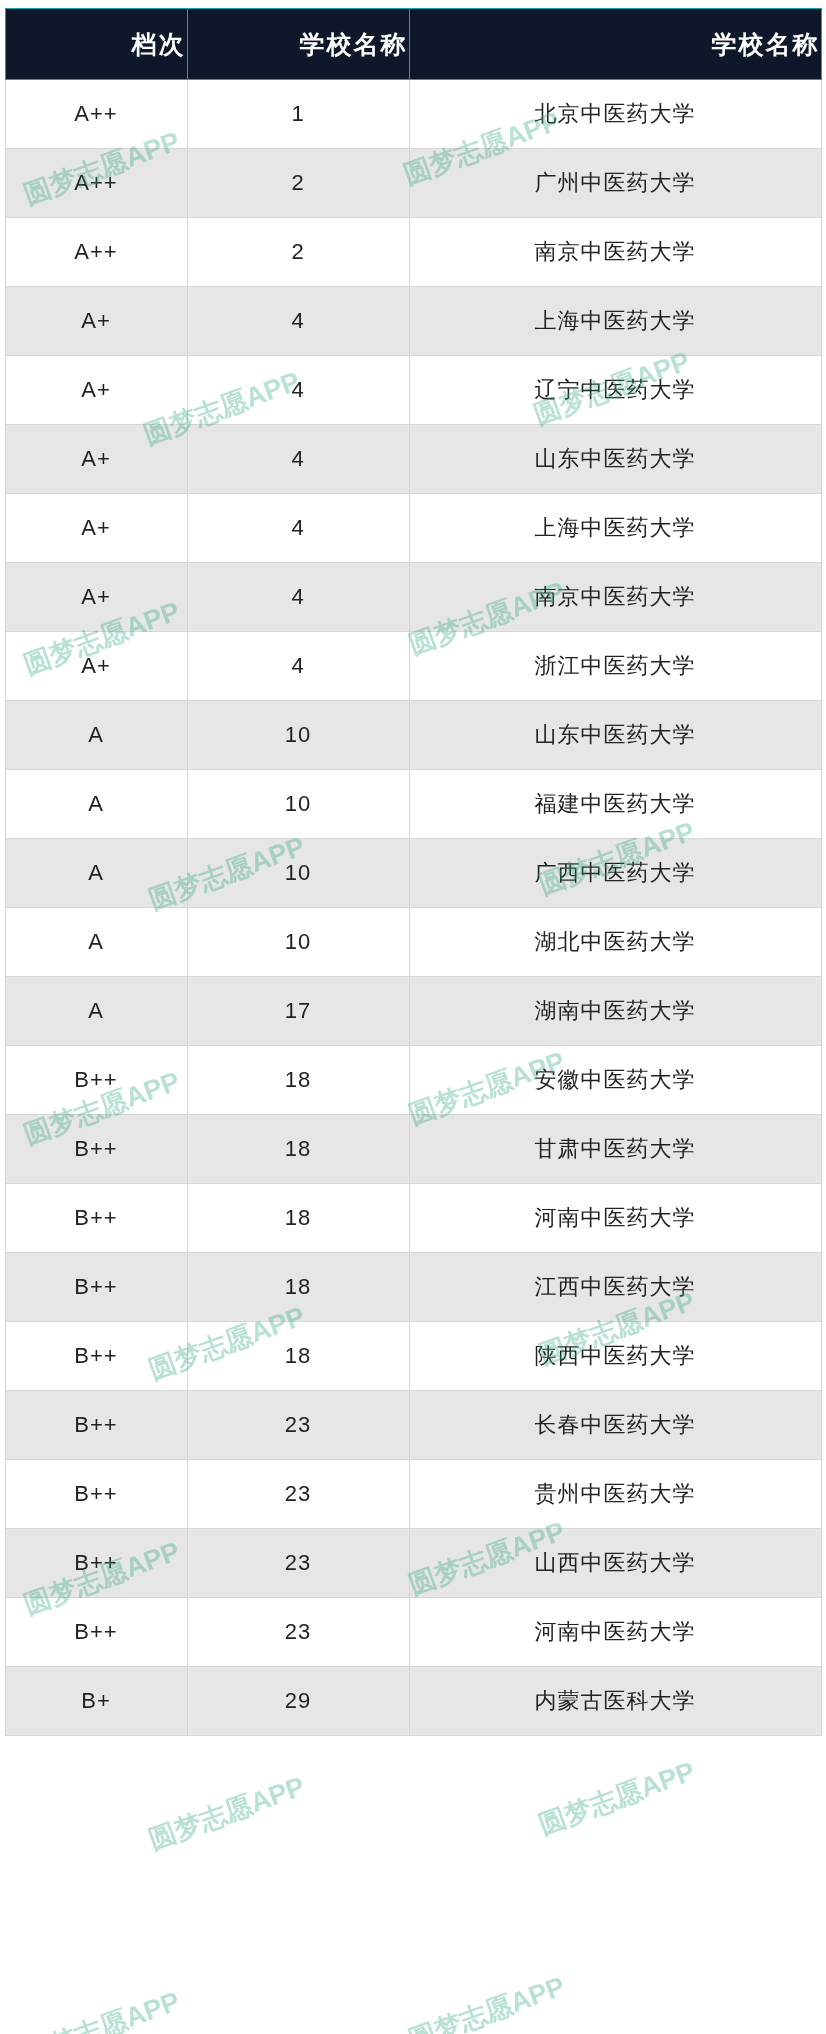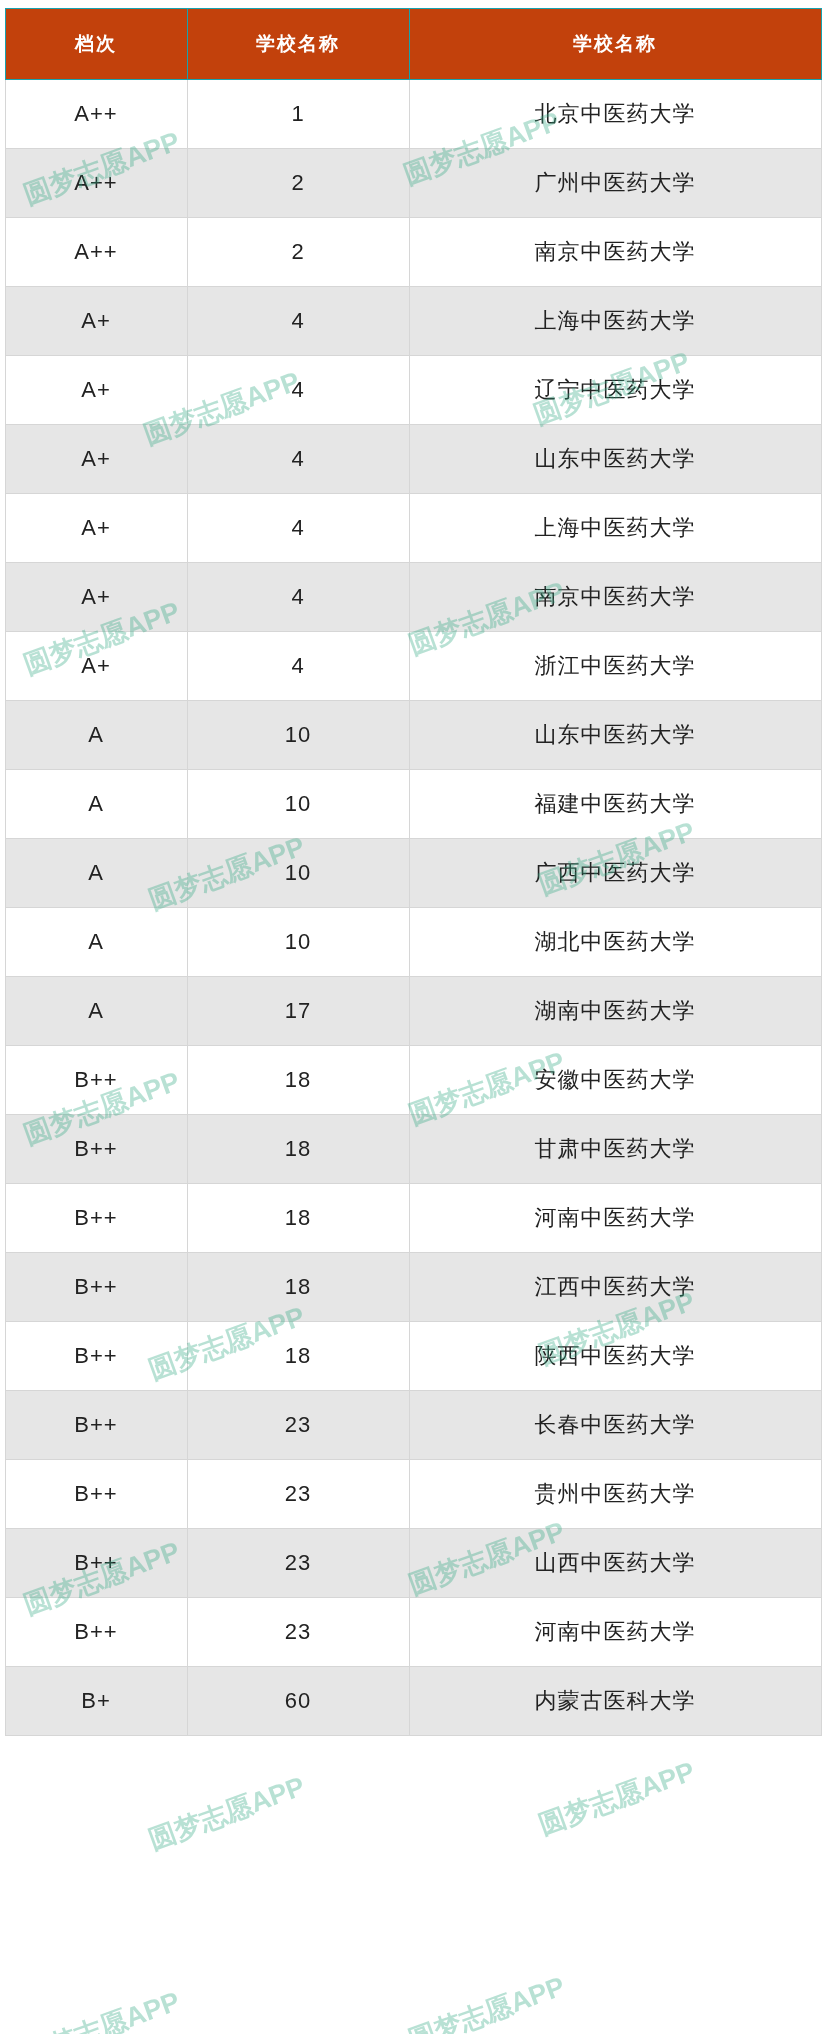--- a/index.html
+++ b/index.html
@@ -22,27 +22,27 @@
     border-collapse: collapse;
     width: 816px;
     margin: 8px auto 0 auto;
     table-layout: fixed;
   }
   table.rank-table col.col-tier { width: 182px; }
   table.rank-table col.col-rank { width: 222px; }
   table.rank-table col.col-school { width: 412px; }
 
   table.rank-table thead th {
-    background: #c2410c;
+    background: #0f172a;
     color: #ffffff;
-    font-size: 19px;
+    font-size: 25px;
     font-weight: bold;
     letter-spacing: 2px;
     height: 68px;
-    text-align: center;
+    text-align: right;
     vertical-align: middle;
     border: 1px solid #17a2ae;
   }
   table.rank-table tbody td {
     height: 66px;
     text-align: center;
     vertical-align: middle;
     font-size: 22px;
     color: #222222;
     border: 1px solid #d6d6d6;
@@ -208,21 +208,21 @@
           <td class="rank">23</td>
           <td class="school">山西中医药大学</td>
         </tr>
         <tr>
           <td class="tier">B++</td>
           <td class="rank">23</td>
           <td class="school">河南中医药大学</td>
         </tr>
         <tr class="alt">
           <td class="tier">B+</td>
-          <td class="rank">60</td>
+          <td class="rank">29</td>
           <td class="school">内蒙古医科大学</td>
         </tr>
       </tbody>
   </table>
 
   <div class="watermarks" id="watermarks">
       <div class="wm" style="left: 20px; top: 150px;">圆梦志愿APP</div>
       <div class="wm" style="left: 400px; top: 130px;">圆梦志愿APP</div>
       <div class="wm" style="left: 140px; top: 390px;">圆梦志愿APP</div>
       <div class="wm" style="left: 530px; top: 370px;">圆梦志愿APP</div>

